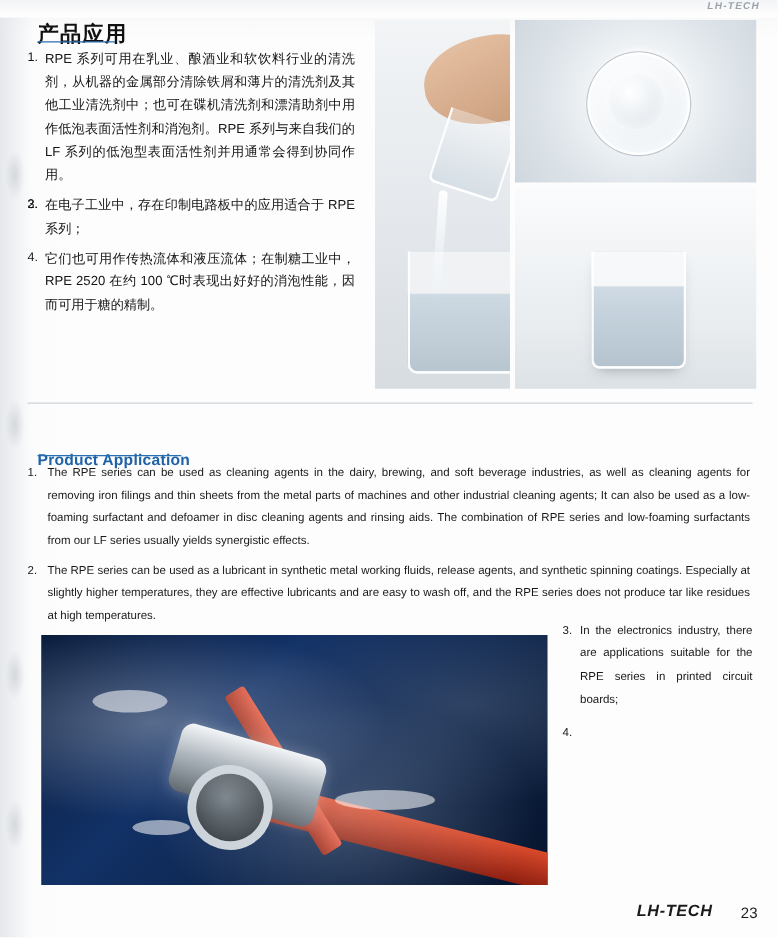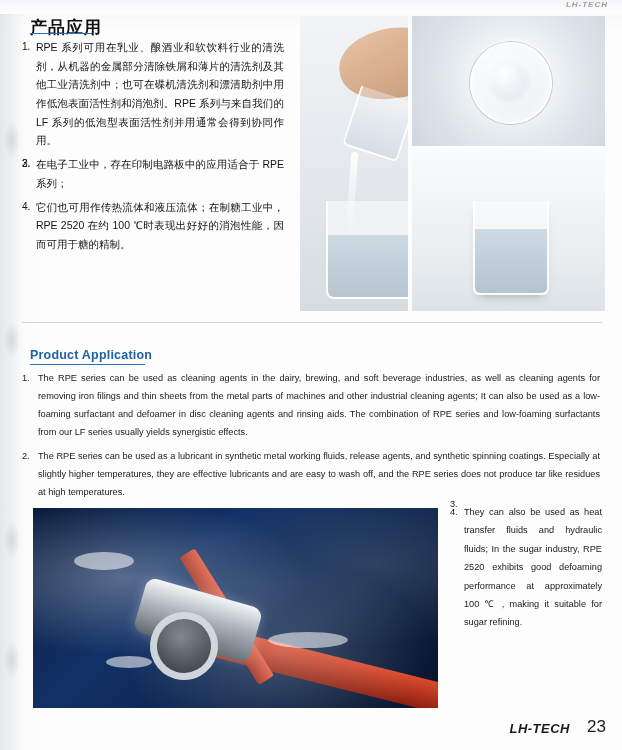--- a/index.html
+++ b/index.html
@@ -220,21 +220,21 @@
     top: 322px;
     width: 580px;
     height: 1px;
     background: #cdd3d8;
   }
 
   
   .en-title {
     position: absolute;
     left: 30px;
-    top: 348px;
+    top: 361px;
     font-size: 12.5px;
     font-weight: bold;
     color: #1e62a8;
     letter-spacing: 0.2px;
   }
   .en-title-underline {
     position: absolute;
     left: 30px;
     top: 364px;
     width: 115px;
@@ -368,21 +368,21 @@
     font-size: 13px;
     font-style: italic;
     font-weight: bold;
     color: #1b1b1b;
     letter-spacing: 0.5px;
   }
   .footer-page {
     position: absolute;
     right: 16px;
     bottom: 13px;
-    font-size: 17px;
+    font-size: 12px;
     color: #1b1b1b;
     margin-top: 10px;
   }
 </style>
 </head>
 <body>
 
 <div class="page">
 
   <div class="top-strip"></div>
@@ -439,24 +439,24 @@
     </li>
     <li>
       <span class="num">2.</span>
       <span>The RPE series can be used as a lubricant in synthetic metal working fluids, release agents, and synthetic spinning coatings. Especially at slightly higher temperatures, they are effective lubricants and are easy to wash off, and the RPE series does not produce tar like residues at high temperatures.</span>
     </li>
   </ul>
 
   <ul class="en-list-right">
     <li>
       <span class="num">3.</span>
+      <span>In the electronics industry, there are applications suitable for the RPE series in printed circuit boards;</span>
     </li>
     <li>
       <span class="num">4.</span>
-      <span>They can also be used as heat transfer fluids and hydraulic fluids; In the sugar industry, RPE 2520 exhibits good defoaming performance at approximately 100 ℃ , making it suitable for sugar refining.</span>
     </li>
   </ul>
 
   <div class="bottom-photo">
     <div class="bp-hose"></div>
     <div class="bp-hose2"></div>
     <div class="bp-fitting"></div>
     <div class="bp-ring"></div>
     <div class="bp-splash" style="left:10%;top:22%;width:60px;height:18px;"></div>
     <div class="bp-splash" style="left:58%;top:62%;width:80px;height:16px;"></div>

